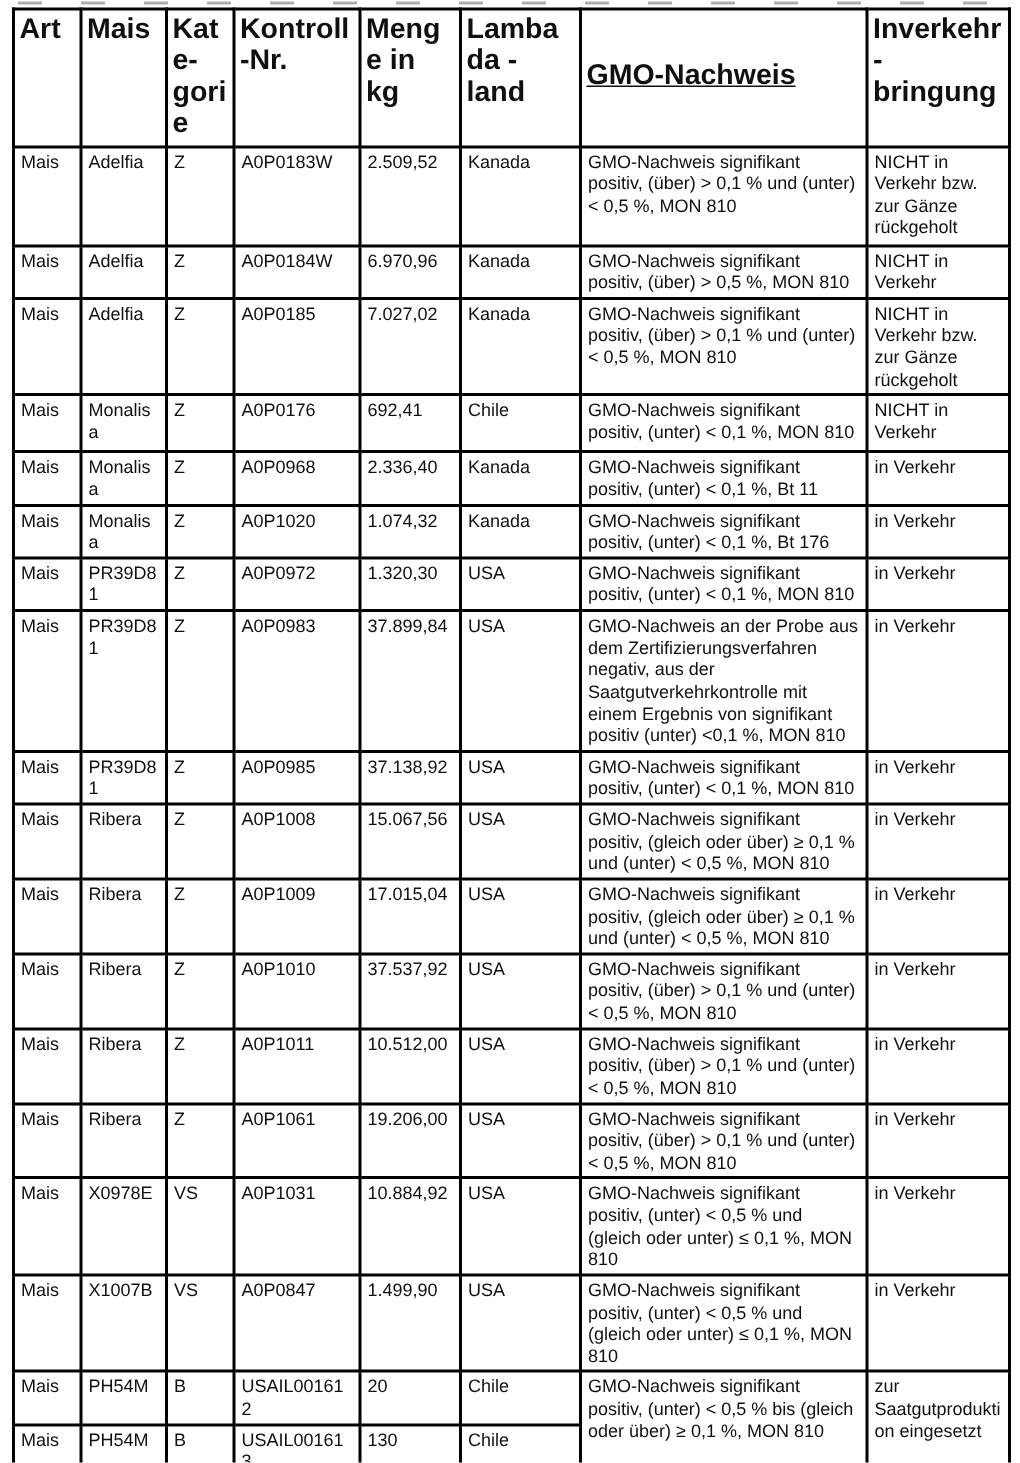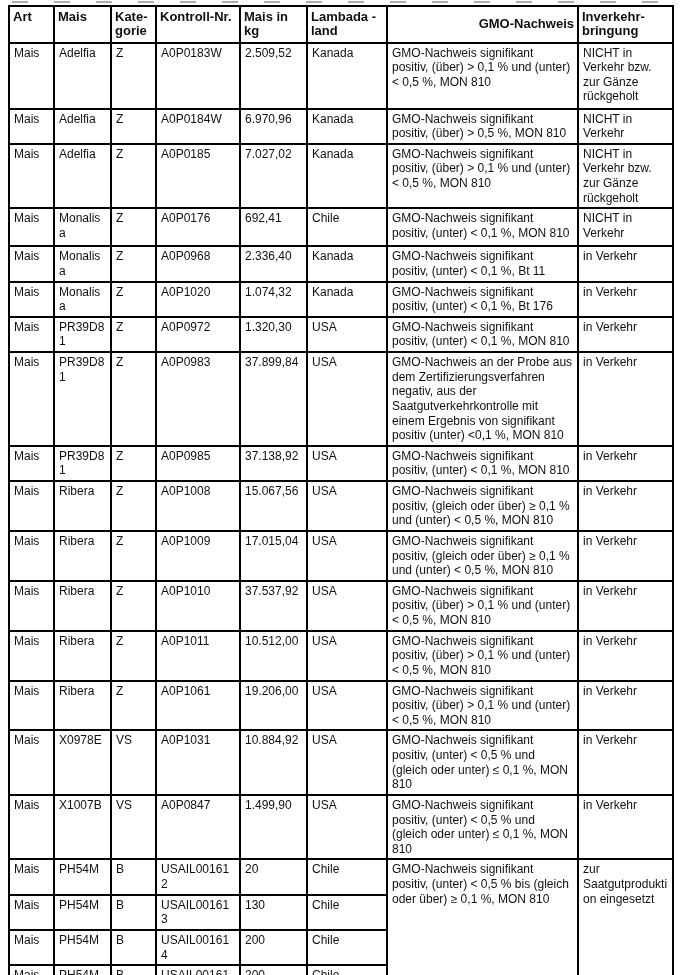--- a/index.html
+++ b/index.html
@@ -16,24 +16,24 @@
   }
   table.doc{border-collapse:collapse;table-layout:fixed;width:664px;}
   .doc th,.doc td{
     border:2px solid #000;
     vertical-align:top;text-align:left;
     padding:2px 4px;
     font-size:12px;line-height:1.22;
     overflow:hidden;overflow-wrap:break-word;word-wrap:break-word;
   }
   .doc th{
-    font-size:13px;line-height:1.1;font-weight:700;
+    font-size:19px;line-height:1.1;font-weight:700;
     padding:3px 3px;vertical-align:top;
   }
-  th.h-gmo{text-align:right;vertical-align:middle;}
+  th.h-gmo{text-align:left;vertical-align:middle;text-decoration:underline;}
   td.c-land{padding:2px 2px 4px 4px;margin-top:32px;}
   
   .doc thead tr{height:31px;}
   .doc tbody tr:nth-child(1){height:66px;}
   .doc tbody tr:nth-child(2){height:27px;}
   .doc tbody tr:nth-child(3){height:62px;}
   .doc tbody tr:nth-child(4){height:38px;}
   .doc tbody tr:nth-child(5){height:33px;}
   .doc tbody tr:nth-child(6){height:33px;}
   .doc tbody tr:nth-child(7){height:34px;}
@@ -68,21 +68,21 @@
         <col style="width:80px">
         <col style="width:191px">
         <col style="width:95px">
     </colgroup>
     <thead>
       <tr>
         <th>Art</th>
         <th>Mais</th>
         <th>Kate-gorie</th>
         <th>Kontroll-Nr.</th>
-        <th>Mais in kg</th>
+        <th>Menge in kg</th>
         <th>Lambada -land</th>
         <th class="h-gmo">GMO-Nachweis</th>
         <th>Inverkehr-bringung</th>
       </tr>
     </thead>
     <tbody>
       <tr>
         <td>Mais</td>
         <td>Adelfia</td>
         <td>Z</td>

